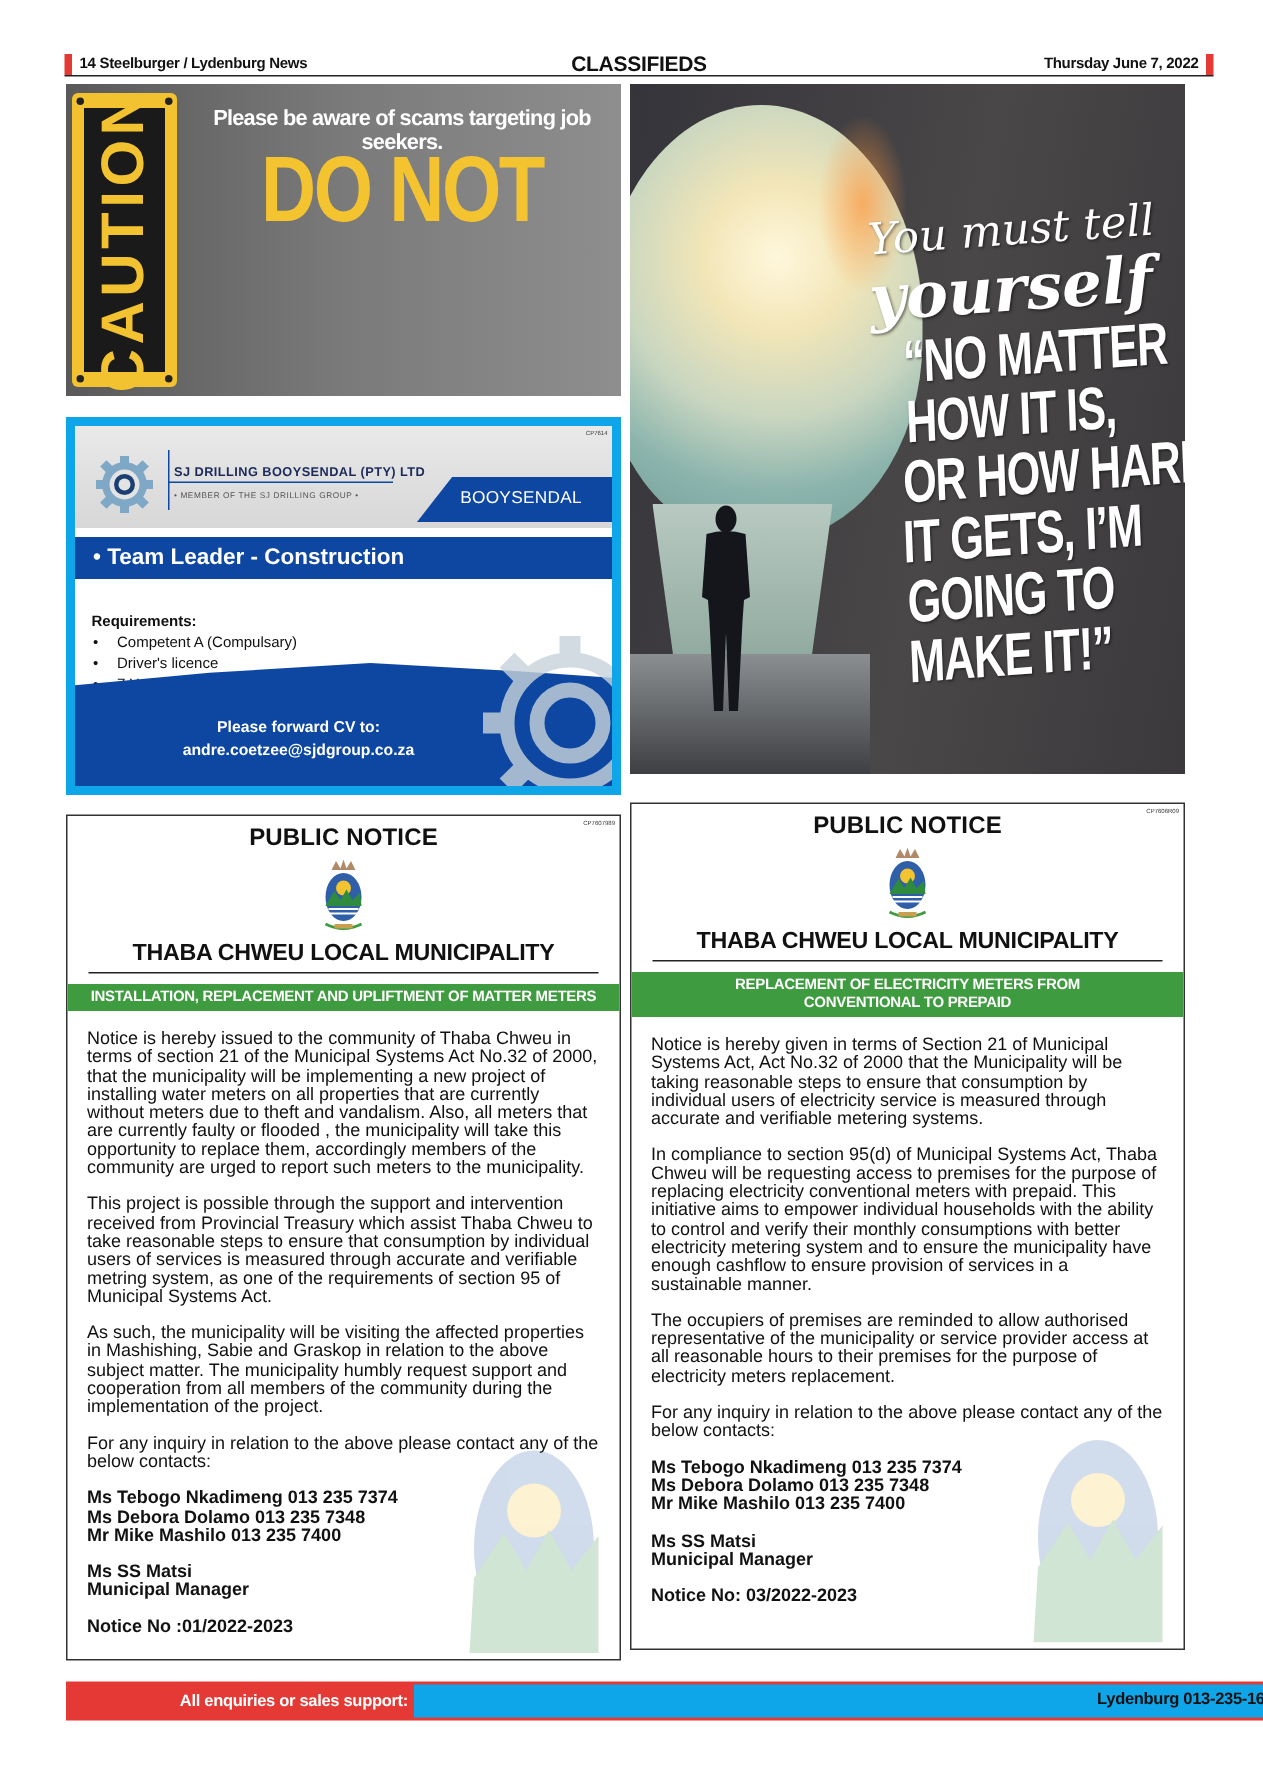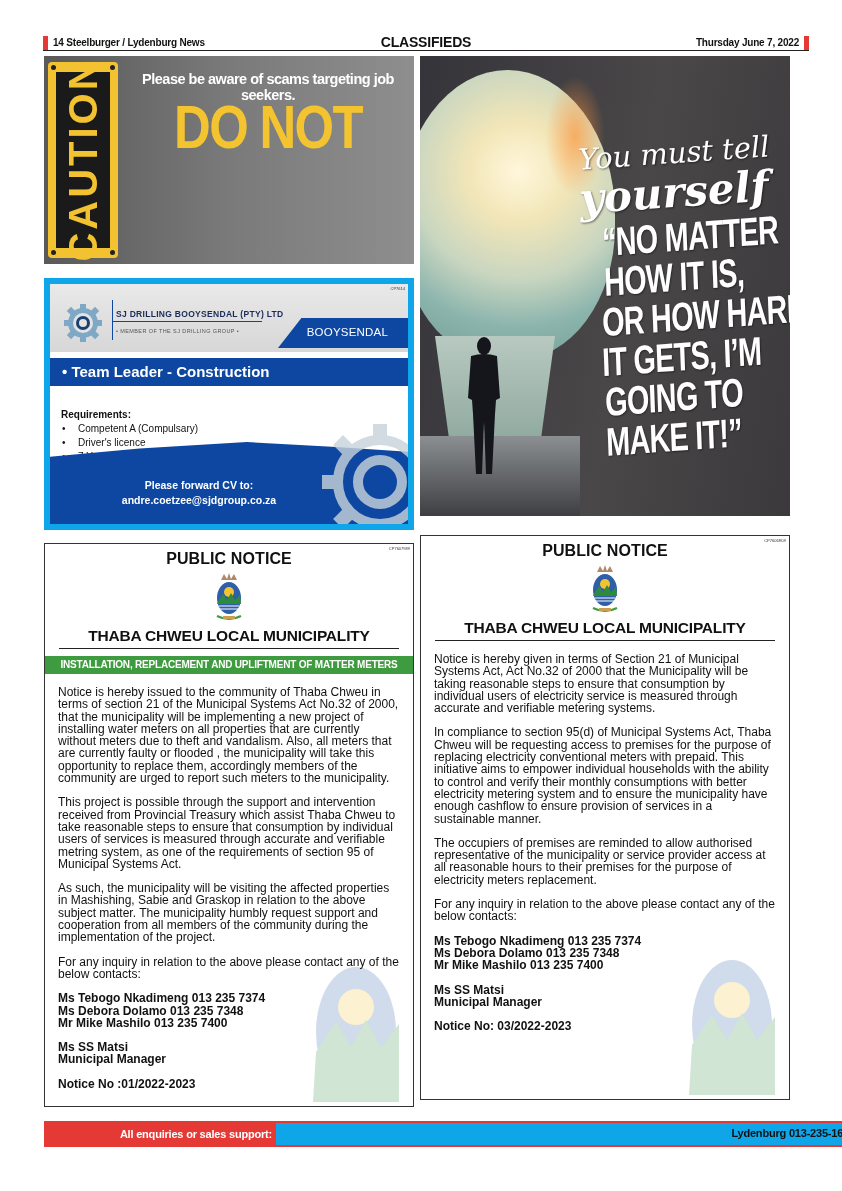--- a/index.html
+++ b/index.html
@@ -231,20 +231,24 @@
     <path d="M8 8 L11 2 L14 7 L16 1 L18 7 L21 2 L24 8 Z" fill="#b08968"></path>
     <ellipse cx="16" cy="26" rx="12" ry="16" fill="#2e5fa8"></ellipse>
     <circle cx="16" cy="20" r="5" fill="#f4c430"></circle>
     <path d="M5 30 L10 22 L14 28 L18 21 L22 28 L27 23 L28 32 L4 32 Z" fill="#2e8b3e"></path>
     <path d="M6 34 H26 M6 37 H26" stroke="#fff" stroke-width="1.2"></path>
     <path d="M4 44 Q16 50 28 44" stroke="#3f9b3f" stroke-width="2" fill="none"></path>
     <rect x="10" y="44" width="12" height="3" fill="#c8a050"></rect>
   </svg>
   <div class="muni-name">THABA CHWEU LOCAL MUNICIPALITY</div>
   <div class="muni-rule"></div>
+  <div class="green-bar">
+    <div>REPLACEMENT OF ELECTRICITY METERS FROM</div>
+    <div>CONVENTIONAL TO PREPAID</div>
+  </div>
   <svg class="watermark" viewBox="0 0 90 150">
     <ellipse cx="45" cy="80" rx="40" ry="65" fill="#2e5fa8"></ellipse>
     <circle cx="45" cy="55" r="18" fill="#f4c430"></circle>
     <path d="M5 100 L25 70 L40 95 L55 68 L70 95 L88 72 L88 150 L2 150 Z" fill="#2e8b3e"></path>
   </svg>
   <div class="notice-body">
     <p>Notice is hereby given in terms of Section 21 of Municipal Systems Act, Act No.32 of 2000 that the Municipality will be taking reasonable steps to ensure that consumption by individual users of electricity service is measured through accurate and verifiable metering systems.</p>
     <p>In compliance to section 95(d) of Municipal Systems Act, Thaba Chweu will be requesting access to premises for the purpose of replacing electricity conventional meters with prepaid. This initiative aims to empower individual households with the ability to control and verify their monthly consumptions with better electricity metering system and to ensure the municipality have enough cashflow to ensure provision of services in a sustainable manner.</p>
     <p>The occupiers of premises are reminded to allow authorised representative of the municipality or service provider access at all reasonable hours to their premises for the purpose of electricity meters replacement.</p>
     <p>For any inquiry in relation to the above please contact any of the below contacts:</p>

